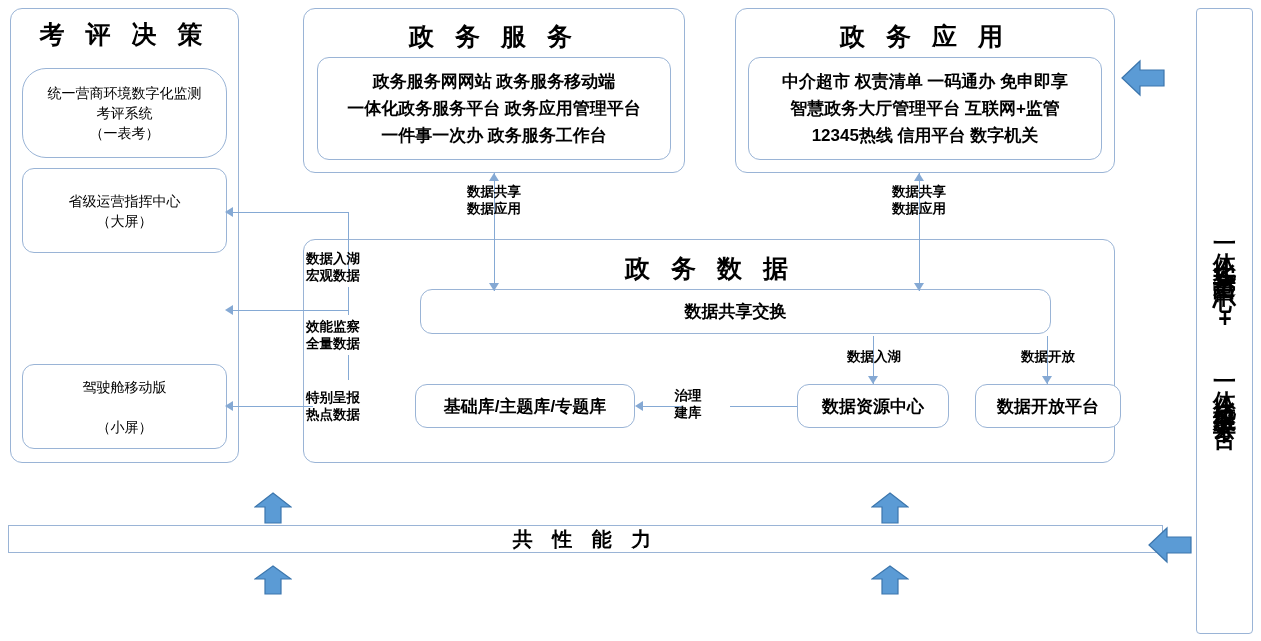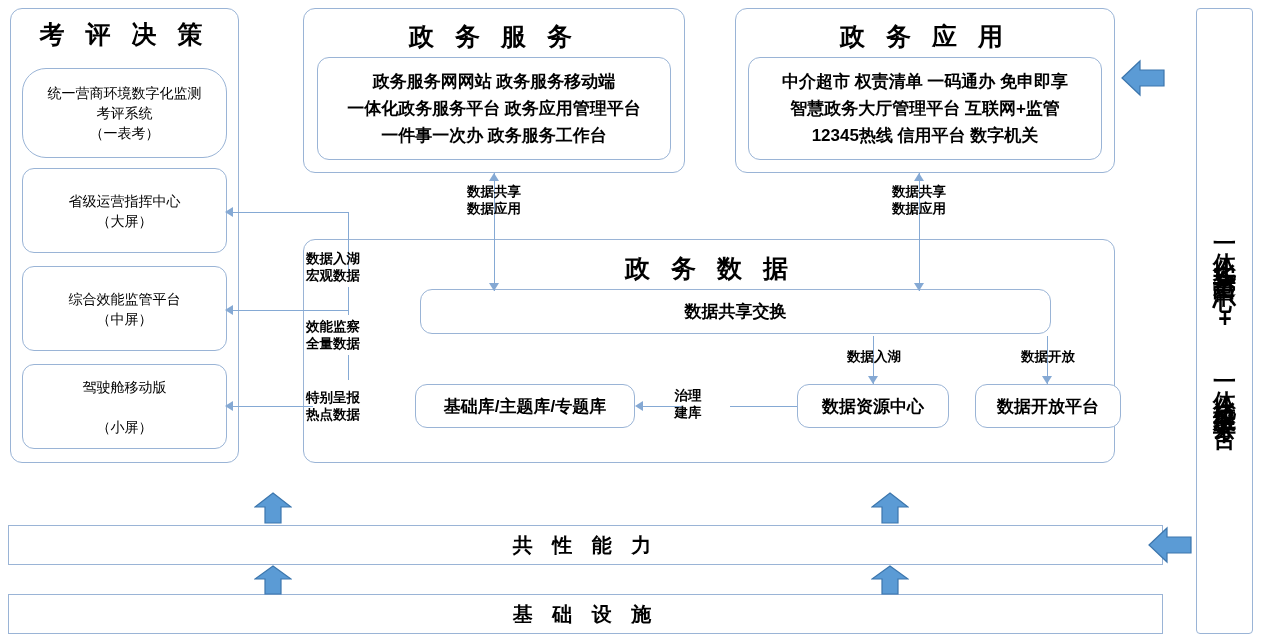--- a/index.html
+++ b/index.html
@@ -60,24 +60,20 @@
     <div class="item-txt">统一营商环境数字化监测</div>
     <div class="item-txt">考评系统</div>
     <div class="item-txt">（一表考）</div>
   </div>
 
   <div class="abs box col" style="left:22px;top:168px;width:205px;height:85px;text-align:right;">
     <div class="item-txt">省级运营指挥中心</div>
     <div class="item-txt">（大屏）</div>
   </div>
 
-  <div class="abs box col" style="left:22px;top:266px;width:205px;height:85px;">
-    <div class="item-txt">综合效能监管平台</div>
-    <div class="item-txt">（中屏）</div>
-  </div>
 
   <div class="abs box col" style="left:22px;top:364px;width:205px;height:85px;gap:20px;">
     <div class="item-txt">驾驶舱移动版</div>
     <div class="item-txt">（小屏）</div>
   </div>
 
   <div class="abs box" style="left:303px;top:8px;width:382px;height:165px;"></div>
   <div class="abs sect-title" style="left:303px;top:20px;width:382px;">政 务 服 务</div>
   <div class="abs box col" style="left:317px;top:57px;width:354px;height:103px;">
     <div class="item-txt-b">政务服务网网站 政务服务移动端</div>
@@ -161,25 +157,22 @@
   </div>
 
   <div class="vline" style="left:348px;top:355px;height:25px;"></div>
   <div class="hline" style="left:233px;top:406px;width:80px;"></div>
   <div class="ah ah-left" style="left:225px;top:401px;"></div>
   <div class="abs conn-label" style="left:306px;top:389px;width:86px;text-align:left;">
     <div>特别呈报</div>
     <div>热点数据</div>
   </div>
 
-  <div class="abs box-sq ctr" style="left:8px;top:525px;width:1155px;height:40px;">
+  <div class="abs box-sq ctr" style="left:8px;top:525px;width:1155px;height:28px;">
     <span class="bar-txt">共 性 能 力</span>
-  </div>
-  <div class="abs box-sq ctr" style="left:8px;top:594px;width:1155px;height:40px;">
-    <span class="bar-txt">基 础 设 施</span>
   </div>
 
   <svg class="fat-arrow" style="left:254px;top:565px;" width="38" height="30" viewBox="0 0 38 30">
     <polygon points="19,1 37,14 27,14 27,29 11,29 11,14 1,14" fill="#5b9bd5" stroke="#3c76ad" stroke-width="1.2"></polygon>
   </svg>
   <svg class="fat-arrow" style="left:871px;top:565px;" width="38" height="30" viewBox="0 0 38 30">
     <polygon points="19,1 37,14 27,14 27,29 11,29 11,14 1,14" fill="#5b9bd5" stroke="#3c76ad" stroke-width="1.2"></polygon>
   </svg>
 
   <svg class="fat-arrow" style="left:254px;top:492px;" width="38" height="32" viewBox="0 0 38 32">

